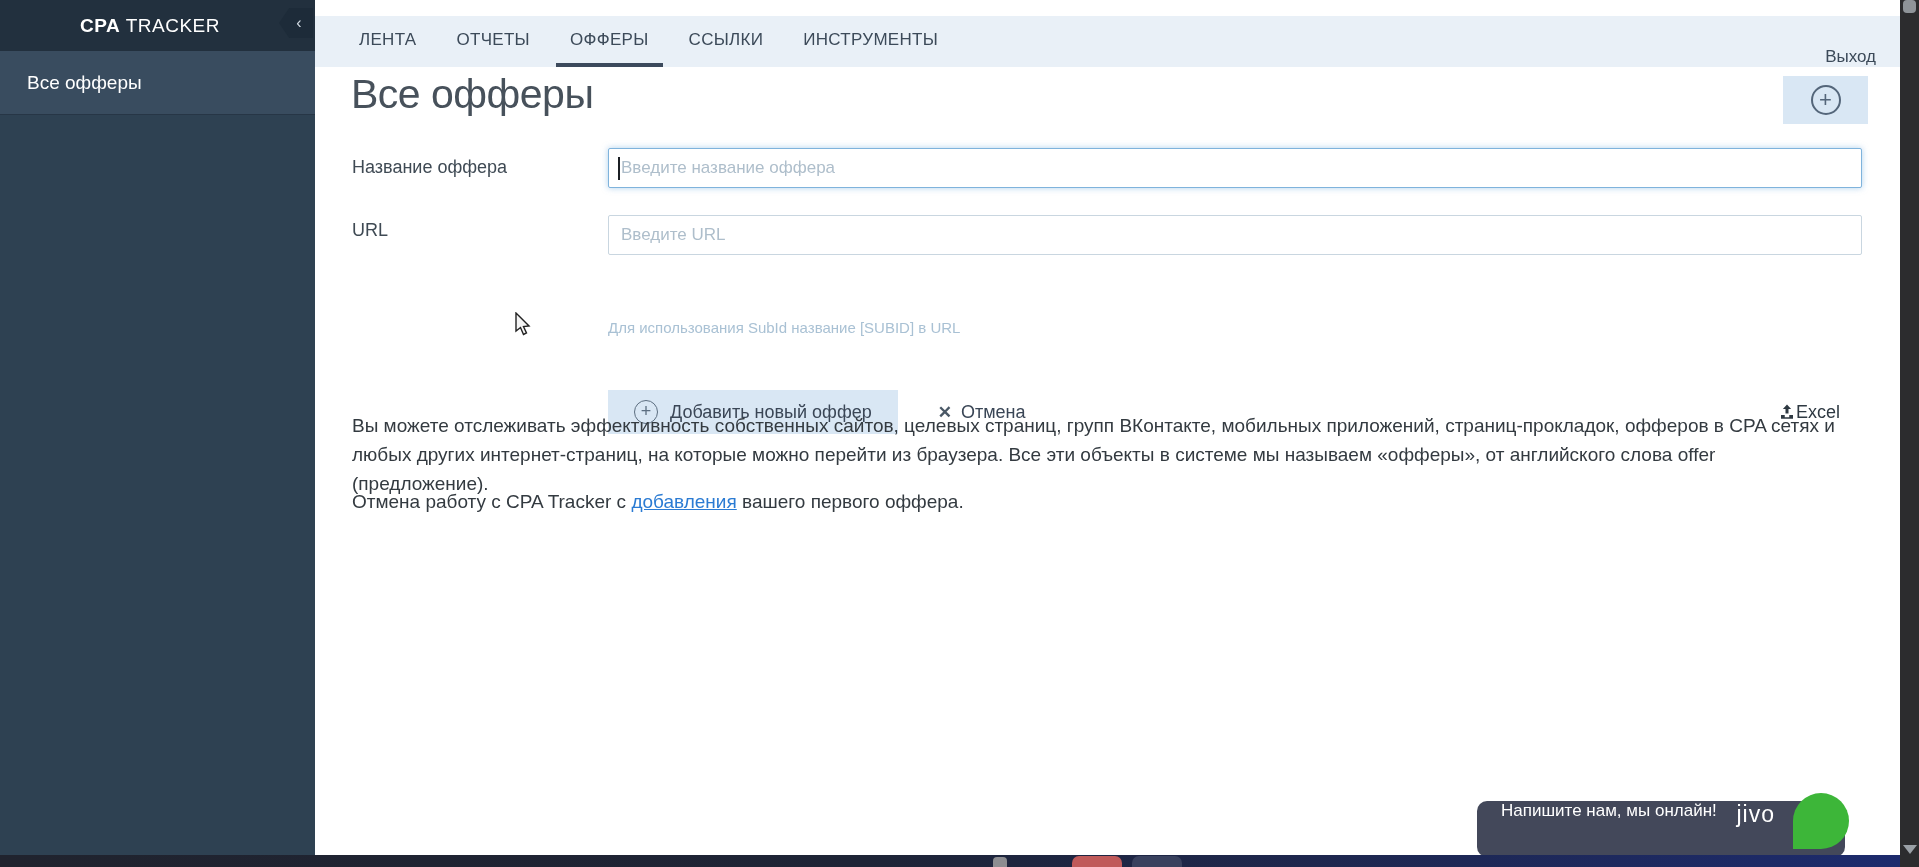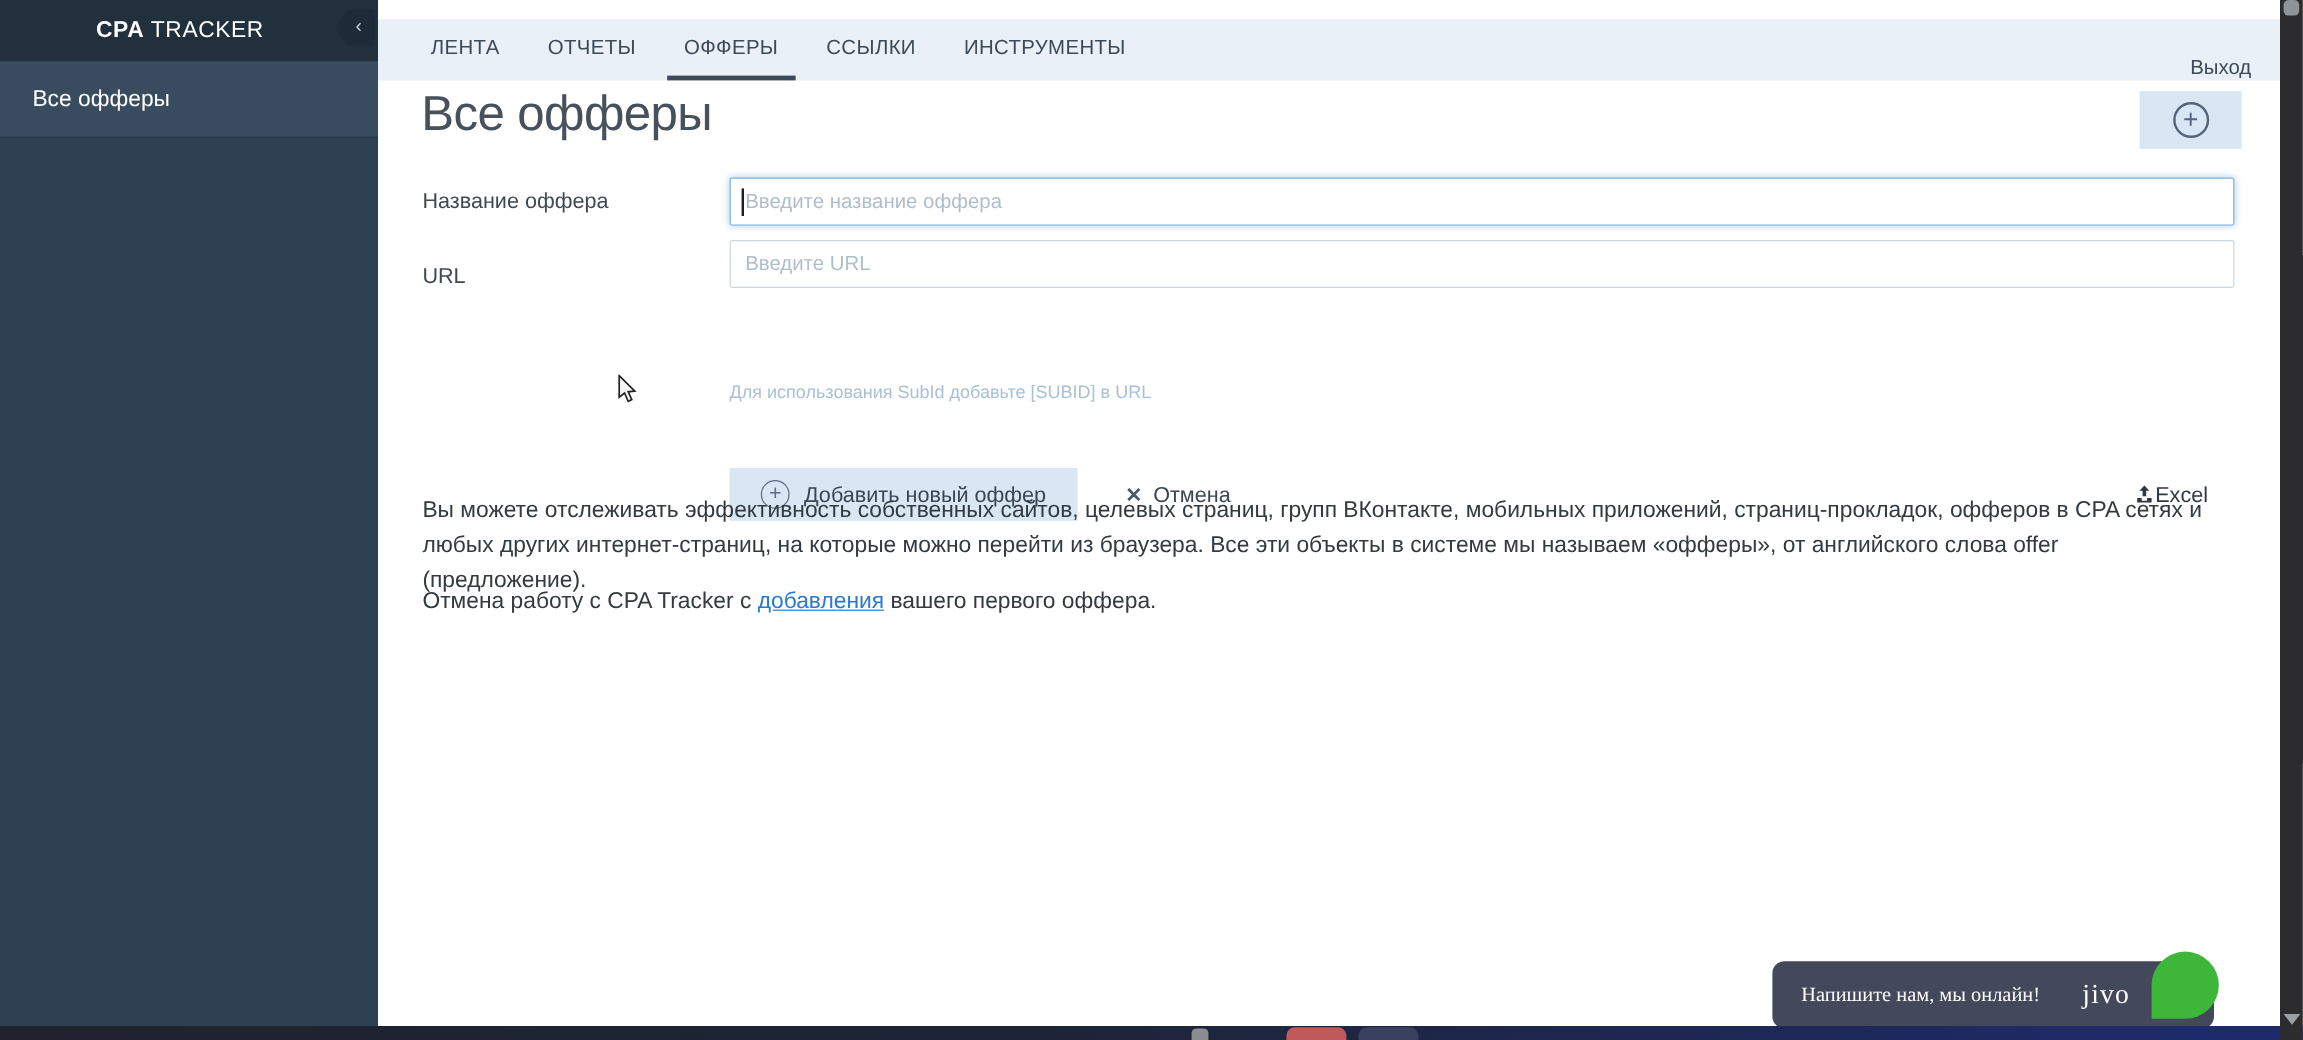--- a/index.html
+++ b/index.html
@@ -47,21 +47,21 @@
   .form-label { position:absolute; left:37px; color:var(--label_text); font-size:18px; }
   .lbl-name { top:106px; }
   .lbl-url { top:169px; }
   .form-input { position:absolute; left:293px; width:1254px; height:40px;
     border:1px solid var(--input_border); border-radius:2px; padding:0 12px;
     font-size:17px; color:#333; font-family:"Liberation Sans",sans-serif;
     background:#fff; outline:none; }
   .form-input::placeholder { color:var(--placeholder); opacity:1; }
   .input-name { top:97px; border-color:var(--input_focus_border);
     box-shadow:0 0 6px rgba(110,170,220,.55); }
-  .input-url { top:149px; }
+  .input-url { top:164px; }
   .caret { position:absolute; left:303px; top:106px; width:2px; height:23px;
     background:#1b1f24; z-index:3; }
   .hint { position:absolute; left:293px; top:268px; color:var(--hint_text);
     font-size:15px; }
 
   .btn-row { position:absolute; left:293px; top:339px; display:flex; align-items:center; }
   .submit-btn { height:44px; padding:0 26px; background:var(--button_bg); border:none;
     display:flex; align-items:center; gap:12px; font-size:18px;
     color:var(--button_text); cursor:pointer; font-family:inherit; }
   .submit-btn .circle-plus { width:24px; height:24px; border-width:1.5px;
@@ -75,22 +75,22 @@
     color:#2e3942; cursor:pointer; font-family:inherit; }
 
   .description { position:absolute; left:37px; top:360px; width:1500px;
     color:var(--body_text); font-size:19px; line-height:29px; }
   .start-line { position:absolute; left:37px; top:440px; color:var(--body_text);
     font-size:19px; }
   .start-line a { color:var(--link); text-decoration:underline; cursor:pointer; }
 
   
   .chat-widget { position:absolute; left:1477px; top:801px; width:368px; height:56px;
-    background:var(--chat_bg); border-radius:10px; display:flex; align-items:center;
-    cursor:pointer; z-index:5;font-family:Liberation Serif, serif; }
+    background:var(--chat_bg); border-radius:10px; display:flex; align-items:flex-start;
+    cursor:pointer; z-index:5; }
   .chat-text { color:#fff; font-size:17px; margin-left:24px; }
   .chat-brand { color:#fff; font-size:23px; letter-spacing:1px; margin-left:auto;
     margin-right:70px; }
   .chat-leaf { position:absolute; right:-4px; top:-8px; width:56px; height:56px;
     background:var(--chat_green); border-radius:50% 50% 50% 0; }
 
   
   .bottom-bar { position:absolute; left:0; top:855px; width:1919px; height:12px;
     background:linear-gradient(90deg,#20232e 0%,#1e2436 45%,#1d2b6e 100%); z-index:6; }
   .tb-icon { position:absolute; left:993px; top:2px; width:14px; height:10px;
@@ -158,21 +158,21 @@
     <span class="circle-plus">+</span>
   </button>
 
   <div class="form-label lbl-name">Название оффера</div>
   <input class="form-input input-name" value="" placeholder="Введите название оффера" style="">
   <div class="caret"></div>
 
   <div class="form-label lbl-url">URL</div>
   <input class="form-input input-url" value="" placeholder="Введите URL" style="">
 
-  <div class="hint">Для использования SubId добавьте [SUBID] в URL</div>
+  <div class="hint">Для использования SubId название [SUBID] в URL</div>
 
   <div class="btn-row">
     <button class="submit-btn">
       <span class="circle-plus">+</span>
       <span>Добавить новый оффер</span>
     </button>
     <button class="cancel-btn">
       <span class="x-icon">✕</span>
       <span>Отмена</span>
     </button>

